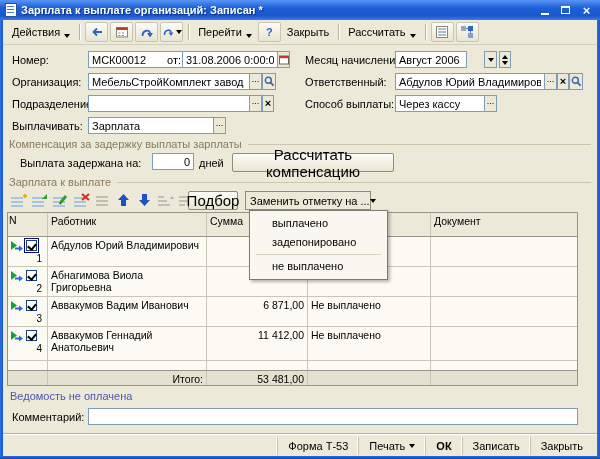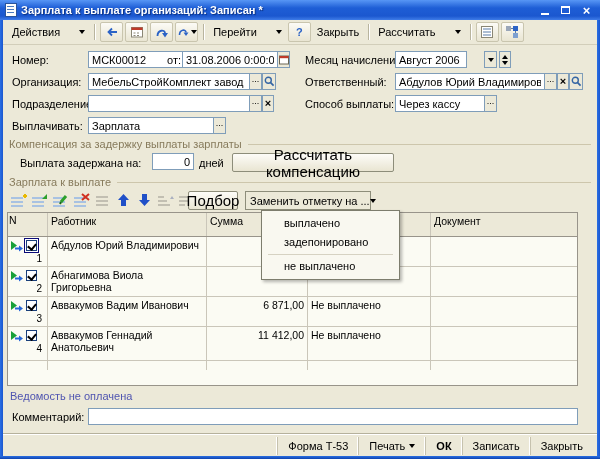--- a/index.html
+++ b/index.html
@@ -21,21 +21,21 @@
   .title-text { flex:1; color:#fff; font-weight:bold; font-size:11px; white-space:nowrap; overflow:hidden; text-shadow:1px 1px 1px #0a2f7e; }
   .app-icon { width:12px; height:14px; background:#fdfdfd; border:1px solid #28539c; position:relative; flex:0 0 auto; }
   .app-icon::before { content:""; position:absolute; left:1px; top:2px; width:7px; height:1px; background:#4a7ac0; box-shadow:0 3px 0 #4a7ac0, 0 6px 0 #4a7ac0; }
   .wbtn { width:17px; height:15px; display:flex; align-items:center; justify-content:center; }
   .glyph-min { width:8px; height:2px; background:#fff; margin-top:7px; }
   .glyph-max { width:9px; height:8px; border:1px solid #fff; border-top:2px solid #fff; }
   .glyph-close { color:#fff; font-weight:bold; font-size:13px; line-height:13px; }
 
   
   .toolbar { position:absolute; left:3px; right:3px; top:20px; height:25px; display:flex; align-items:center; padding:0 4px; border-bottom:1px solid #d2ceba; background:#ece9d8; }
-  .tbtn { display:inline-flex; align-items:center; gap:19px; padding:3px 5px; }
+  .tbtn { display:inline-flex; align-items:flex-end; gap:4px; padding:3px 5px; }
   .caret { width:0; height:0; border-left:3px solid transparent; border-right:3px solid transparent; border-top:4px solid #000; }
   .ibtn { width:23px; height:20px; display:inline-flex; align-items:center; justify-content:center; border:1px solid #c9c5ae; border-radius:2px; background:linear-gradient(#fcfbf6,#e9e5d2); margin:0 1px; }
   .sep { width:1px; height:16px; background:#b8b49e; box-shadow:1px 0 0 #fff; margin:0 4px; flex:0 0 auto; }
 
   
   .lbl { position:absolute; top:3px; white-space:nowrap; }
   .frow { position:absolute; left:0; right:0; height:18px; }
   .inp { position:absolute; height:17px; border:1px solid #7f9db9; background:#fff; font-family:inherit; font-size:11px; padding:1px 3px; }
   .sbtn { position:absolute; height:17px; width:13px; border:1px solid #7f9db9; background:#ece9d8; display:flex; align-items:center; justify-content:center; font-size:9px; line-height:1; }
   .sbtn.dots::before { content:"..."; letter-spacing:0; margin-top:-4px; }
@@ -73,21 +73,21 @@
   .chkwrap { width:15px; height:15px; display:flex; align-items:center; justify-content:center; border:1px solid transparent; }
   .chkwrap.sel { border-color:#0a0a78; background:#fff; }
   .chk { width:11px; height:11px; border:1px solid #1a3f7a; background:#fff; position:relative; }
   .chk::after { content:""; position:absolute; left:2px; top:1px; width:4px; height:6px; border-right:2px solid #000; border-bottom:2px solid #000; transform:rotate(40deg); }
   .numbot { text-align:right; padding-right:4px; font-size:10px; }
   .trow.filler { height:9px; border-bottom:none; }
   .trow.total { background:#e5e1d0; border-top:1px solid #98948a; height:18px; }
   .trow.total .c2 { text-align:right; }
 
   
-  .menu { position:absolute; left:249px; top:210px; width:139px; background:#f9f8f0; border:1px solid #7d7d6d; box-shadow:2px 2px 3px rgba(0,0,0,.28); z-index:40; padding:3px 0;margin-left:12px; }
+  .menu { position:absolute; left:249px; top:210px; width:139px; background:#f9f8f0; border:1px solid #7d7d6d; box-shadow:2px 2px 3px rgba(0,0,0,.28); z-index:40; padding:3px 0; }
   .mitem { height:19px; line-height:19px; padding-left:22px; white-space:nowrap; }
   .msep { height:1px; background:#d6d2c2; margin:2px 6px; }
 
   .link { position:absolute; left:10px; color:#4f54b0; }
 
   
   .bsep { position:absolute; left:3px; right:3px; bottom:24px; height:2px; border-top:1px solid #b5b19c; border-bottom:1px solid #fff; }
   .bbar { position:absolute; left:3px; right:3px; bottom:3px; height:21px; background:#ece9d8; display:flex; align-items:center; justify-content:flex-end; padding-right:4px; }
   .fbtn { display:inline-flex; align-items:center; gap:4px; padding:3px 10px; border-left:1px solid #c6c2ae; box-shadow:-1px 0 0 #fff; }
   .fbtn.ok { font-weight:bold; }
@@ -423,20 +423,27 @@
     </div>
 
     <div class="trow filler">
       <div class="cell c1"></div>
         <div class="cell c2"></div>
         <div class="cell c3"></div>
         <div class="cell c4"></div>
         <div class="cell c5"></div>
     </div>
 
+    <div class="trow total">
+      <div class="cell c1"></div>
+      <div class="cell c2">Итого:</div>
+      <div class="cell c3">53 481,00</div>
+      <div class="cell c4"></div>
+      <div class="cell c5"></div>
+    </div>
   </div>
 
   <div class="menu">
     <div class="mitem">выплачено</div>
     <div class="mitem">задепонировано</div>
     <div class="msep"></div>
     <div class="mitem">не выплачено</div>
   </div>
 
   <span class="link" style="top:390px">Ведомость не оплачена</span>

